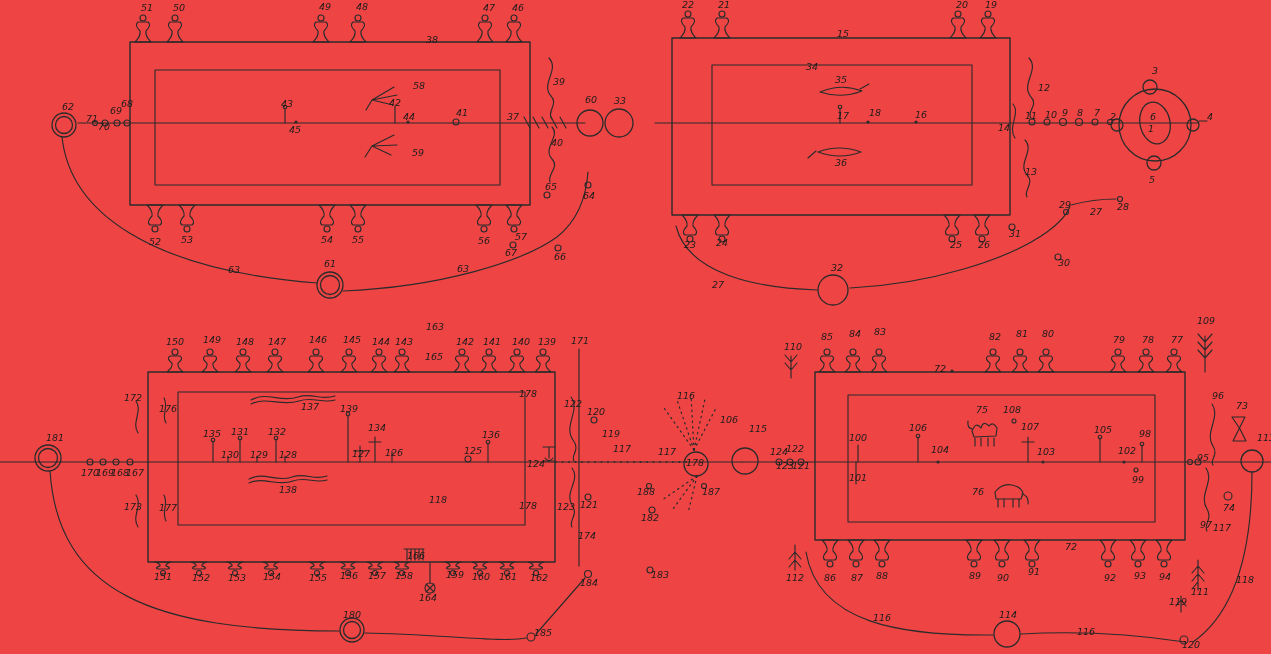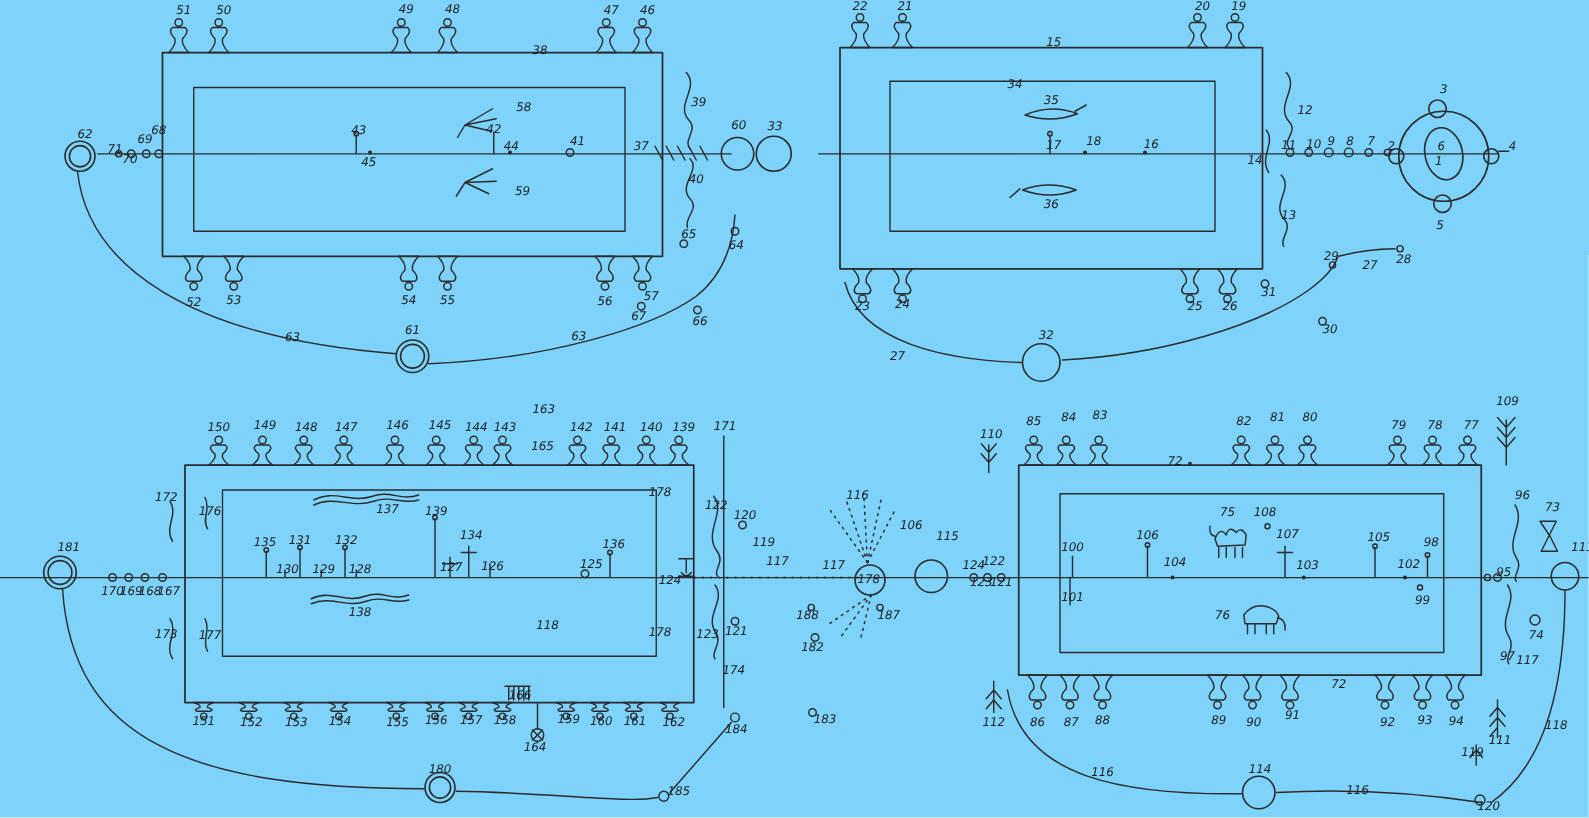--- a/index.html
+++ b/index.html
@@ -1,16 +1,16 @@
 <!DOCTYPE html>
 <html><head>
 <meta charset="utf-8">
 <style>
   html,body{margin:0;padding:0;background:#ffffff;}
-  .stage{position:relative;width:1271px;height:654px;background:#7dd3fc;overflow:hidden;}
+  .stage{position:relative;width:1271px;height:654px;background:#ef4444;overflow:hidden;}
   svg{position:absolute;left:0;top:0;}
   .lbl{font:italic 9.5px "DejaVu Sans", sans-serif;fill:#1c1c1c;text-anchor:middle;}
 </style>
 </head>
 <body>
 
 <div class="stage">
   <svg id="art" width="1271" height="654" viewBox="0 0 1271 654">
       <g>
         <rect x="130" y="42" width="400" height="163" stroke="#2b2b2b" fill="none" stroke-width="1.4" stroke-linecap="round" stroke-linejoin="round"></rect>

